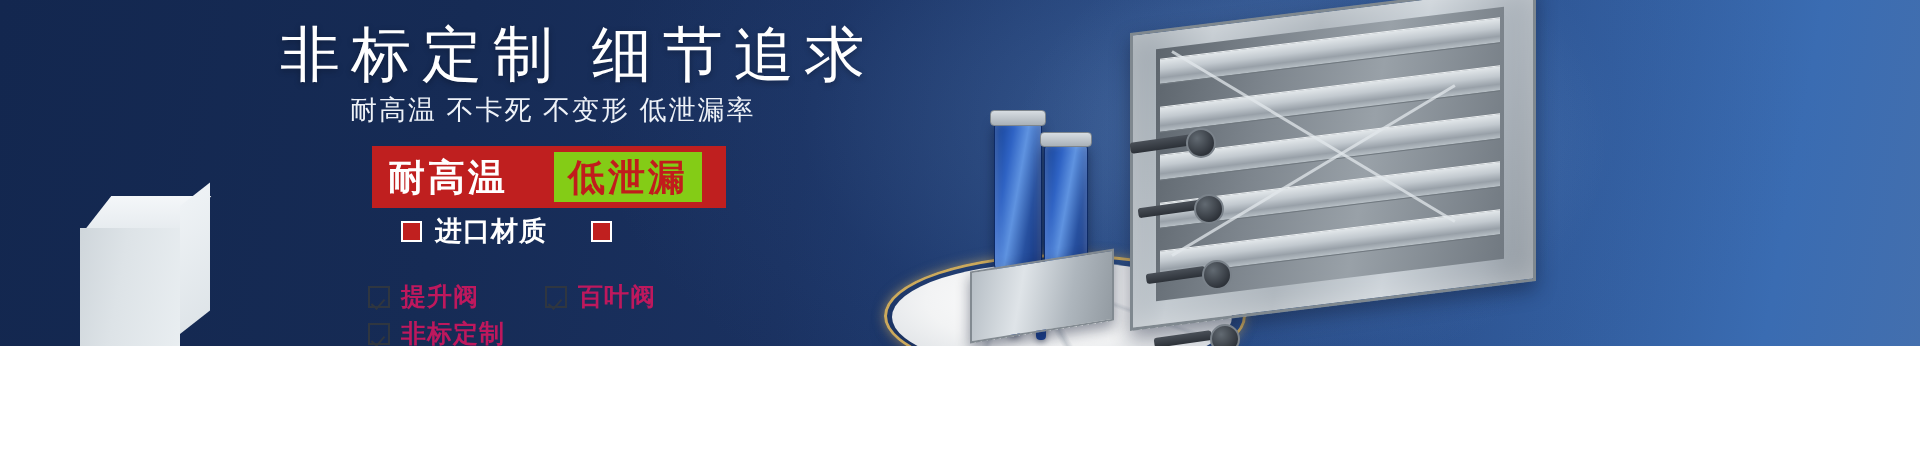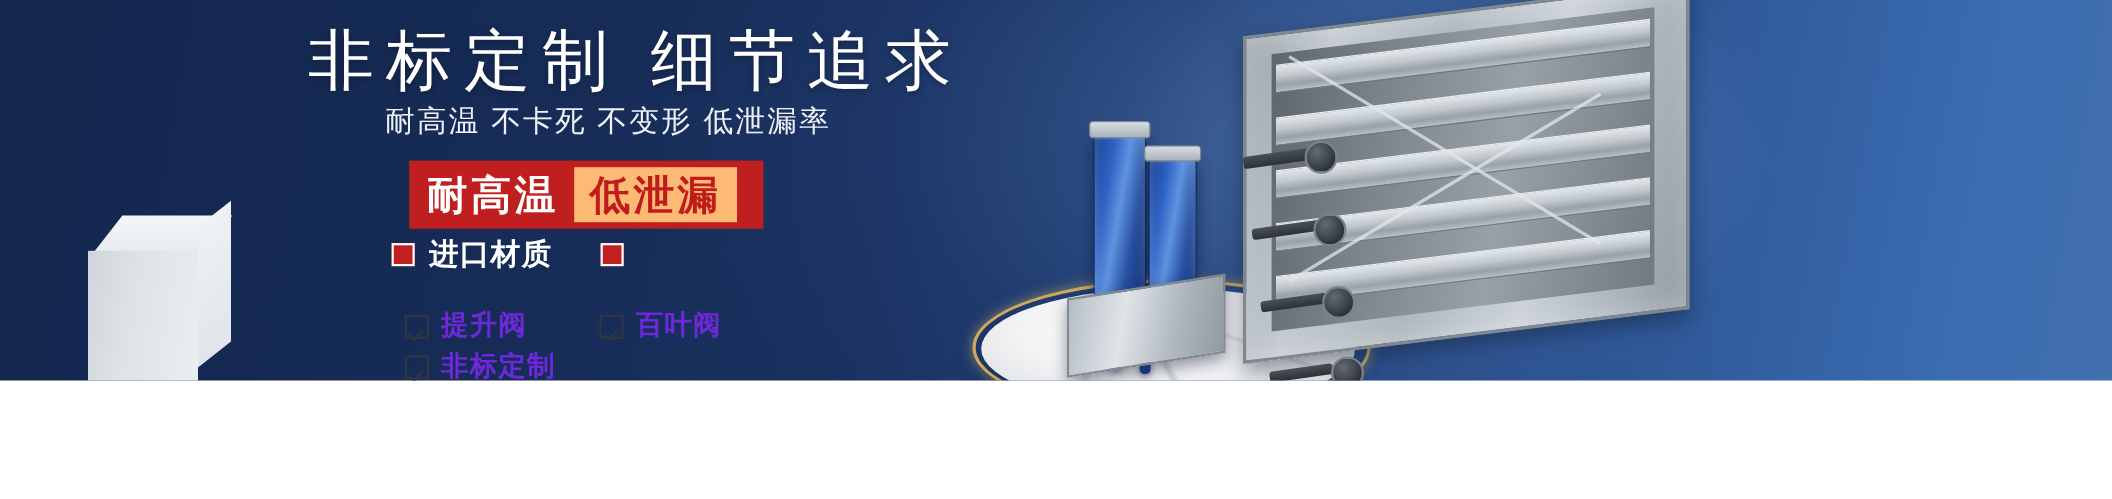--- a/index.html
+++ b/index.html
@@ -65,27 +65,27 @@
     height:50px;display:flex;align-items:stretch;
     background:#bf1f1f;padding:6px 24px 6px 14px;box-sizing:content-box;
   }
   .badge-a{
     display:flex;align-items:center;justify-content:center;
     color:#ffffff;font-size:37px;font-weight:700;letter-spacing:3px;
     padding:0 14px 0 2px;line-height:1;
   }
   .badge-b{
     display:flex;align-items:center;justify-content:center;
-    background:#fdba74;color:#c11c1c;font-size:37px;font-weight:700;
-    letter-spacing:3px;padding:2px 14px;line-height:1;
+    background:#84cc16;color:#c11c1c;font-size:37px;font-weight:700;
+    letter-spacing:3px;padding:2px 14px;line-height:1;margin-left:32px;
   }
 
   
   .features{
-    position:absolute;left:356px;top:218px;
+    position:absolute;left:401px;top:218px;
     display:flex;align-items:center;gap:44px;white-space:nowrap;justify-content:flex-end;
   }
   .feat{display:flex;align-items:center;gap:13px;}
   .feat .sq{
     width:21px;height:21px;background:#c0201f;
     border:2px solid #ffffff;box-sizing:border-box;flex:0 0 auto;
   }
   .feat .ftxt{
     color:#ffffff;font-size:27px;font-weight:700;letter-spacing:1px;line-height:1;
   }
@@ -100,21 +100,21 @@
   .chk .box{
     width:22px;height:22px;border:2px solid #2f3640;box-sizing:border-box;
     position:relative;flex:0 0 auto;background:transparent;
   }
   .chk .box::after{
     content:"";position:absolute;left:4px;top:8px;width:6px;height:11px;
     border-right:2px solid #2f3640;border-bottom:2px solid #2f3640;
     transform:rotate(42deg);
   }
   .chk .ctxt{
-    color:#6d28d9;font-size:25px;font-weight:700;letter-spacing:1px;line-height:1;
+    color:#be185d;font-size:25px;font-weight:700;letter-spacing:1px;line-height:1;
   }
 
   
   .product{position:absolute;left:880px;top:0;width:1040px;height:454px;}
 
   .pedestal{
     position:absolute;left:12px;top:262px;width:340px;height:110px;
     border-radius:50%;
     background:radial-gradient(ellipse at 45% 35%, #ffffff 0%, #f2f3f4 45%, #dadee2 80%, #c6ccd2 100%);
     box-shadow:0 10px 22px rgba(20,30,55,0.35);

